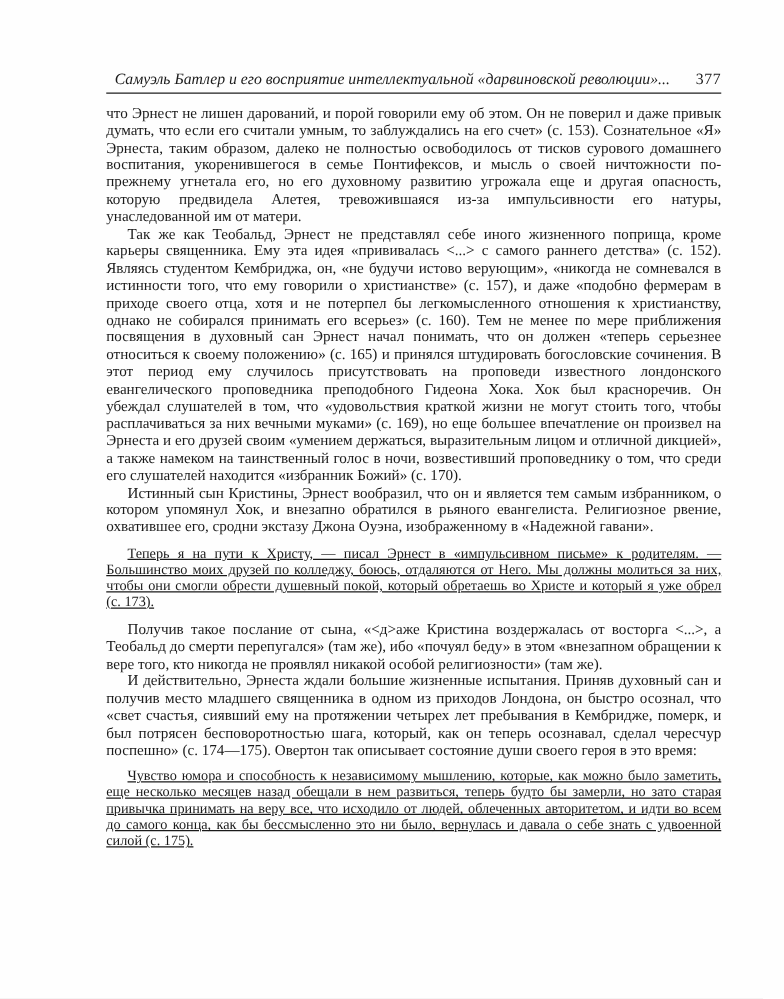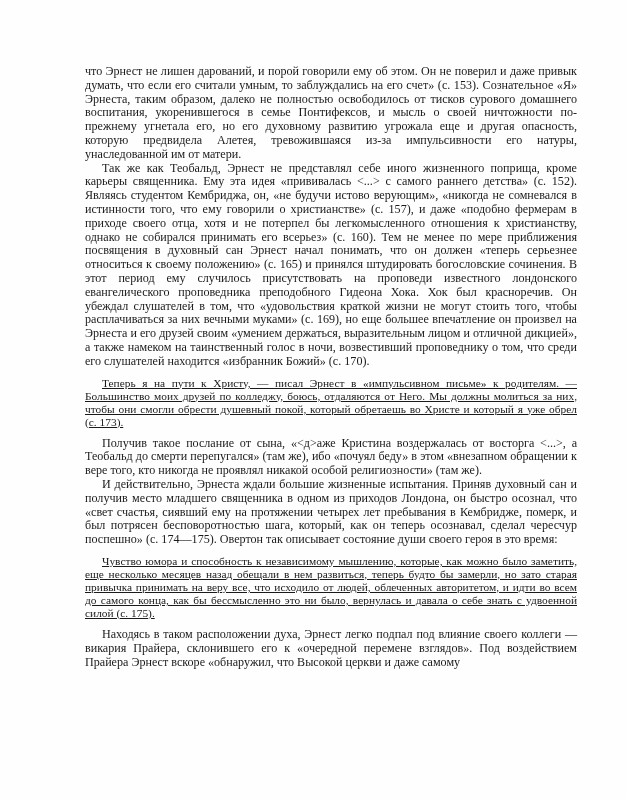--- a/index.html
+++ b/index.html
@@ -63,25 +63,29 @@
     margin: 8px 0;
     text-decoration: underline;
   }
 </style>
 </head>
 <body>
 
 <div class="page">
   <div class="text-column">
 
+    <div class="running-header">
+      <span class="running-title">Самуэль Батлер и его восприятие интеллектуальной «дарвиновской революции»...</span>
+      <span class="running-pagenum">377</span>
+    </div>
 
     <div class="page-body">
       <p class="no-indent">что Эрнест не лишен дарований, и порой говорили ему об этом. Он не поверил и даже привык думать, что если его считали умным, то заблуждались на его счет» (с. 153). Сознательное «Я» Эрнеста, таким образом, далеко не полностью освободилось от тисков сурового домашнего воспитания, укоренившегося в семье Понтифексов, и мысль о своей ничтожности по-прежнему угнетала его, но его духовному развитию угрожала еще и другая опасность, которую предвидела Алетея, тревожившаяся из-за импульсивности его натуры, унаследованной им от матери.</p>
       <p>Так же как Теобальд, Эрнест не представлял себе иного жизненного поприща, кроме карьеры священника. Ему эта идея «прививалась &lt;...&gt; с самого раннего детства» (с. 152). Являясь студентом Кембриджа, он, «не будучи истово верующим», «никогда не сомневался в истинности того, что ему говорили о христианстве» (с. 157), и даже «подобно фермерам в приходе своего отца, хотя и не потерпел бы легкомысленного отношения к христианству, однако не собирался принимать его всерьез» (с. 160). Тем не менее по мере приближения посвящения в духовный сан Эрнест начал понимать, что он должен «теперь серьезнее относиться к своему положению» (с. 165) и принялся штудировать богословские сочинения. В этот период ему случилось присутствовать на проповеди известного лондонского евангелического проповедника преподобного Гидеона Хока. Хок был красноречив. Он убеждал слушателей в том, что «удовольствия краткой жизни не могут стоить того, чтобы расплачиваться за них вечными муками» (с. 169), но еще большее впечатление он произвел на Эрнеста и его друзей своим «умением держаться, выразительным лицом и отличной дикцией», а также намеком на таинственный голос в ночи, возвестивший проповеднику о том, что среди его слушателей находится «избранник Божий» (с. 170).</p>
+      <p>Истинный сын Кристины, Эрнест вообразил, что он и является тем самым избранником, о котором упомянул Хок, и внезапно обратился в рьяного евангелиста. Религиозное рвение, охватившее его, сродни экстазу Джона Оуэна, изображенному в «Надежной гавани».</p>
       <p class="quote">Теперь я на пути к Христу, — писал Эрнест в «импульсивном письме» к родителям. — Большинство моих друзей по колледжу, боюсь, отдаляются от Него. Мы должны молиться за них, чтобы они смогли обрести душевный покой, который обретаешь во Христе и который я уже обрел (с. 173).</p>
       <p>Получив такое послание от сына, «&lt;д&gt;аже Кристина воздержалась от восторга &lt;...&gt;, а Теобальд до смерти перепугался» (там же), ибо «почуял беду» в этом «внезапном обращении к вере того, кто никогда не проявлял никакой особой религиозности» (там же).</p>
       <p>И действительно, Эрнеста ждали большие жизненные испытания. Приняв духовный сан и получив место младшего священника в одном из приходов Лондона, он быстро осознал, что «свет счастья, сиявший ему на протяжении четырех лет пребывания в Кембридже, померк, и был потрясен бесповоротностью шага, который, как он теперь осознавал, сделал чересчур поспешно» (с. 174—175). Овертон так описывает состояние души своего героя в это время:</p>
       <p class="quote">Чувство юмора и способность к независимому мышлению, которые, как можно было заметить, еще несколько месяцев назад обещали в нем развиться, теперь будто бы замерли, но зато старая привычка принимать на веру все, что исходило от людей, облеченных авторитетом, и идти во всем до самого конца, как бы бессмысленно это ни было, вернулась и давала о себе знать с удвоенной силой (с. 175).</p>
-      <p>Находясь в таком расположении духа, Эрнест легко подпал под влияние своего коллеги — викария Прайера, склонившего его к «очередной перемене взглядов». Под воздействием Прайера Эрнест вскоре «обнаружил, что Высокой церкви и даже самому</p>
     </div>
 
   </div>
 </div>
 
 </body></html>

